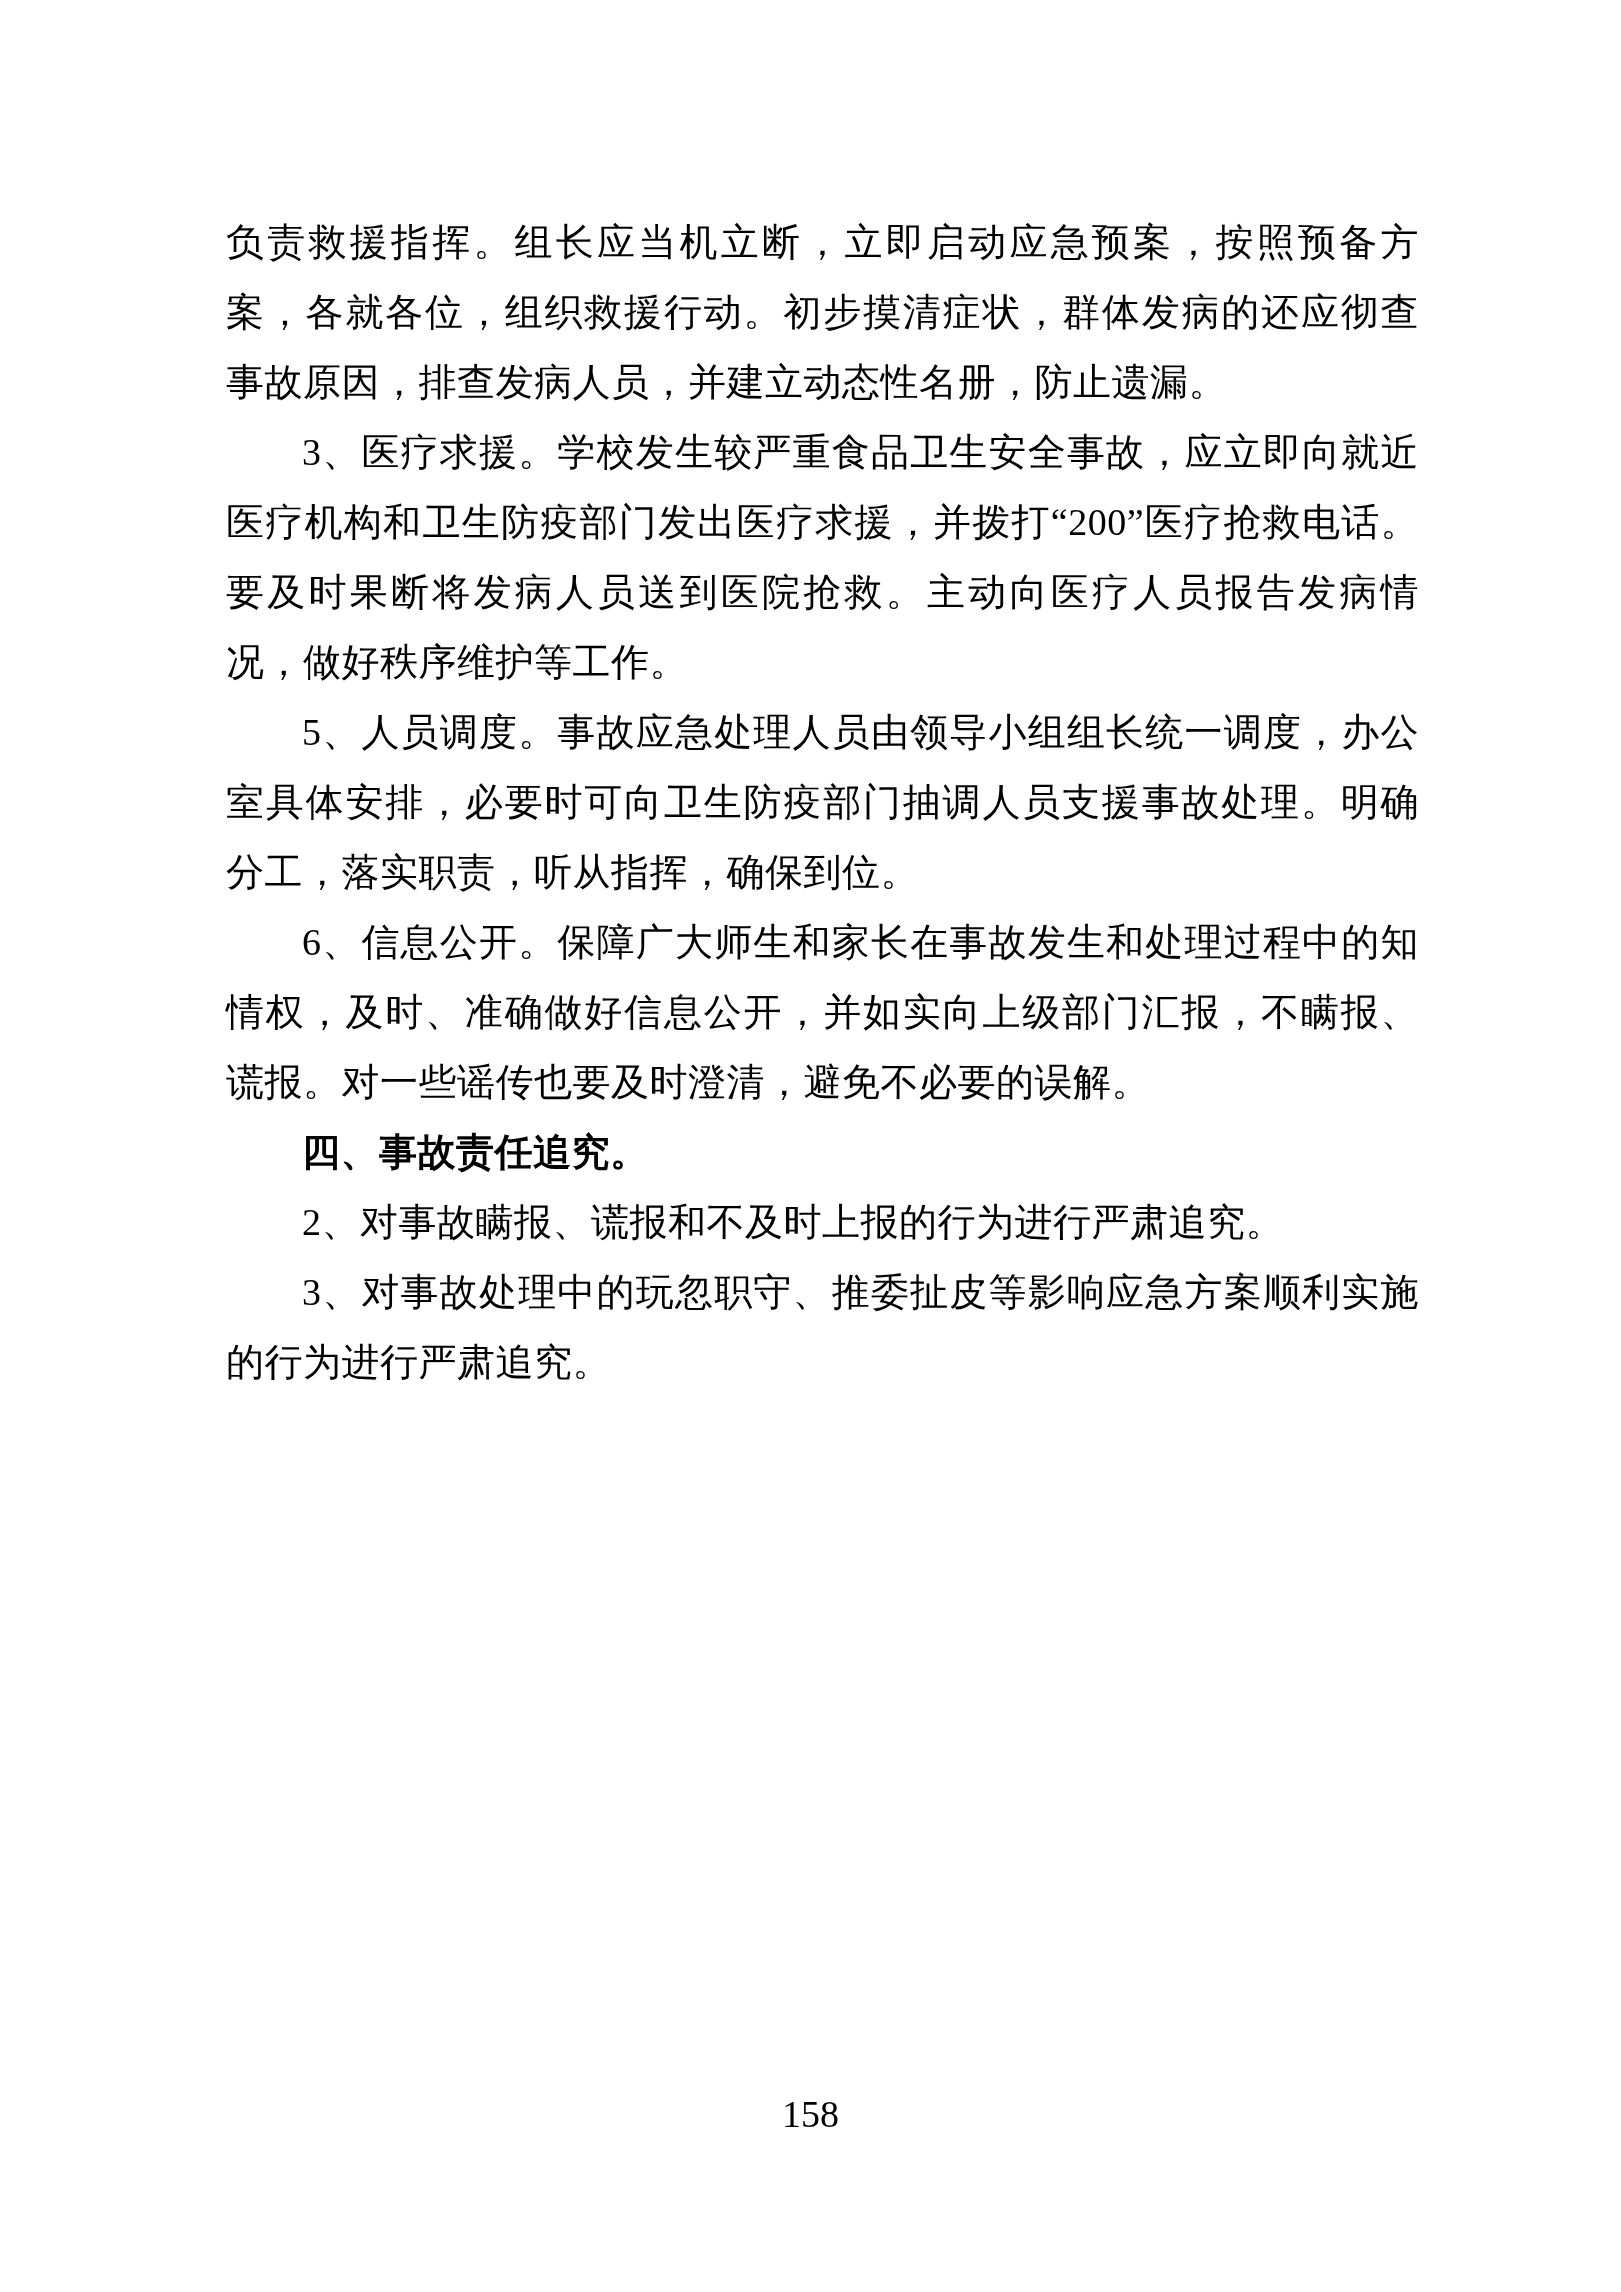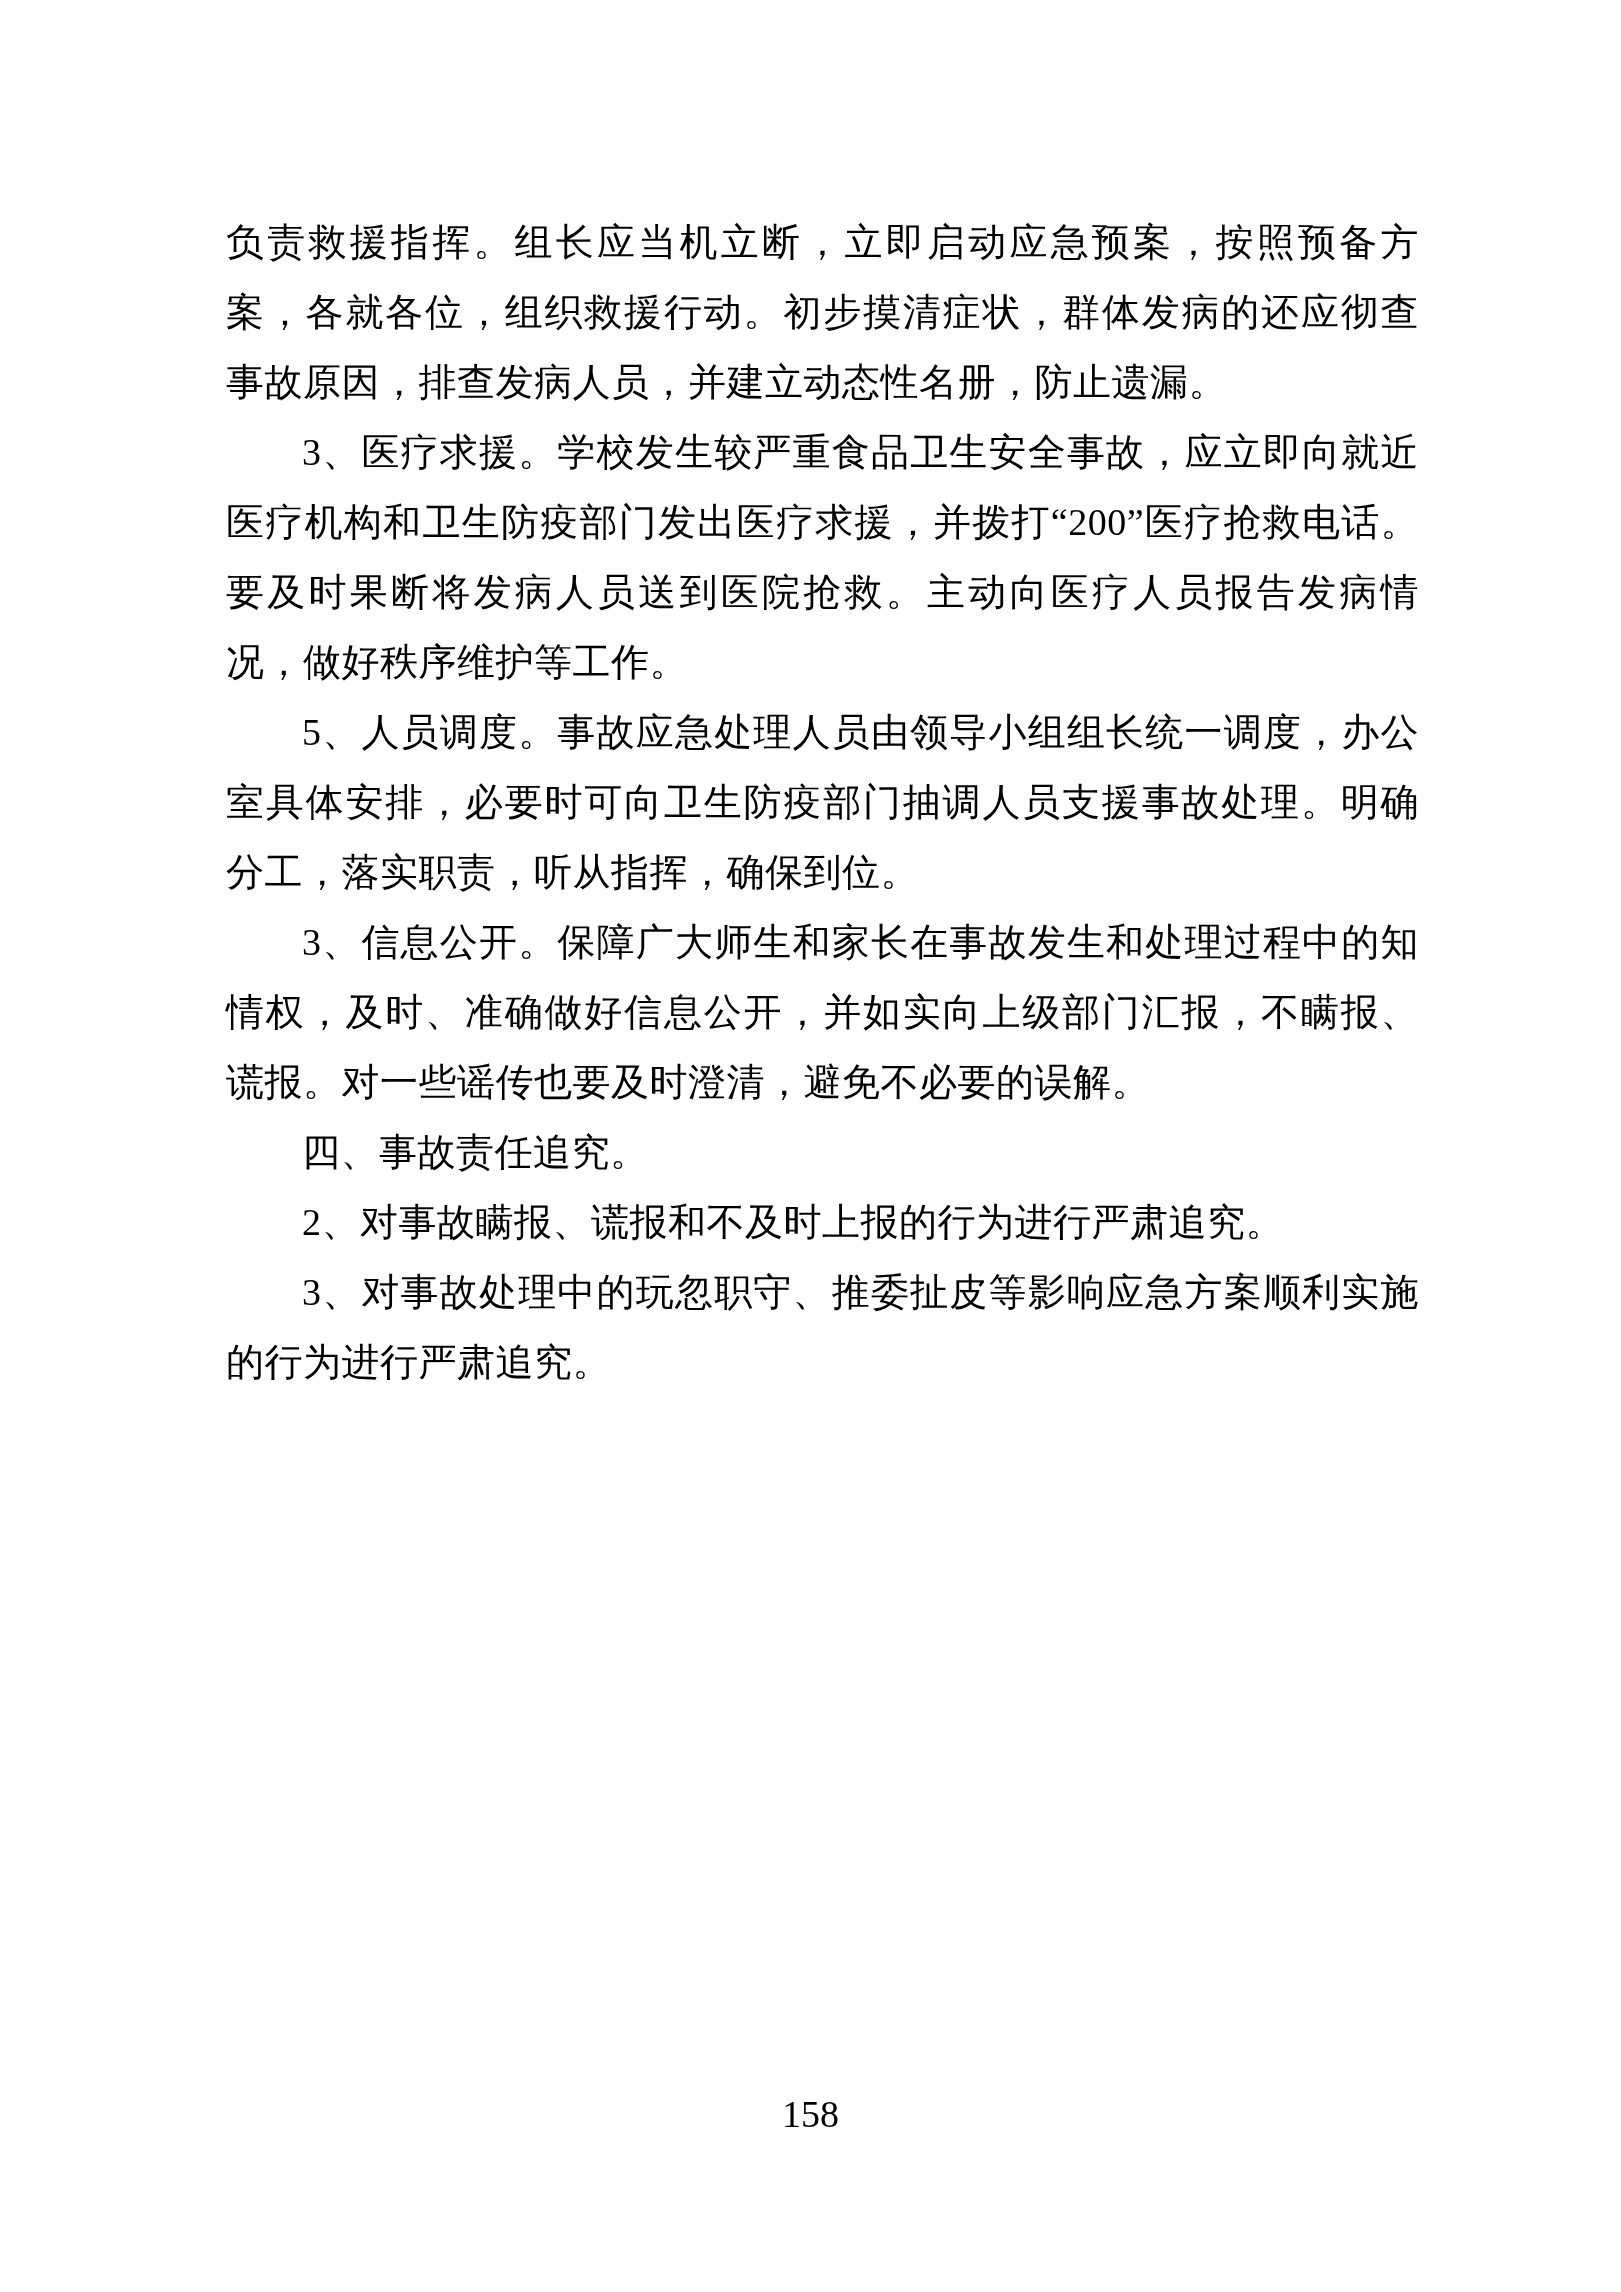--- a/index.html
+++ b/index.html
@@ -28,42 +28,42 @@
     letter-spacing: 0.5px;
   }
   .body-text p {
     margin: 0;
     padding: 0;
   }
   .body-text p.indent {
     text-indent: 2em;
   }
   .body-text p.bold {
-    font-weight: normal;
+    font-weight: bold;
   }
   .footer {
     position: absolute;
     left: 0;
     right: 0;
     top: 2097px;
     text-align: center;
     font-size: 38px;
     line-height: 35px;
   }
 </style>
 </head>
 <body>
 
 <div class="page">
 
   <div class="body-text">
     <p>负责救援指挥。组长应当机立断，立即启动应急预案，按照预备方案，各就各位，组织救援行动。初步摸清症状，群体发病的还应彻查事故原因，排查发病人员，并建立动态性名册，防止遗漏。</p>
     <p class="indent">3、医疗求援。学校发生较严重食品卫生安全事故，应立即向就近医疗机构和卫生防疫部门发出医疗求援，并拨打“200”医疗抢救电话。要及时果断将发病人员送到医院抢救。主动向医疗人员报告发病情况，做好秩序维护等工作。</p>
     <p class="indent">5、人员调度。事故应急处理人员由领导小组组长统一调度，办公室具体安排，必要时可向卫生防疫部门抽调人员支援事故处理。明确分工，落实职责，听从指挥，确保到位。</p>
-    <p class="indent">3、信息公开。保障广大师生和家长在事故发生和处理过程中的知情权，及时、准确做好信息公开，并如实向上级部门汇报，不瞒报、谎报。对一些谣传也要及时澄清，避免不必要的误解。</p>
+    <p class="indent">6、信息公开。保障广大师生和家长在事故发生和处理过程中的知情权，及时、准确做好信息公开，并如实向上级部门汇报，不瞒报、谎报。对一些谣传也要及时澄清，避免不必要的误解。</p>
     <p class="indent bold">四、事故责任追究。</p>
     <p class="indent">2、对事故瞒报、谎报和不及时上报的行为进行严肃追究。</p>
     <p class="indent">3、对事故处理中的玩忽职守、推委扯皮等影响应急方案顺利实施的行为进行严肃追究。</p>
   </div>
 
   <div class="footer">158</div>
 
 </div>
 
 

